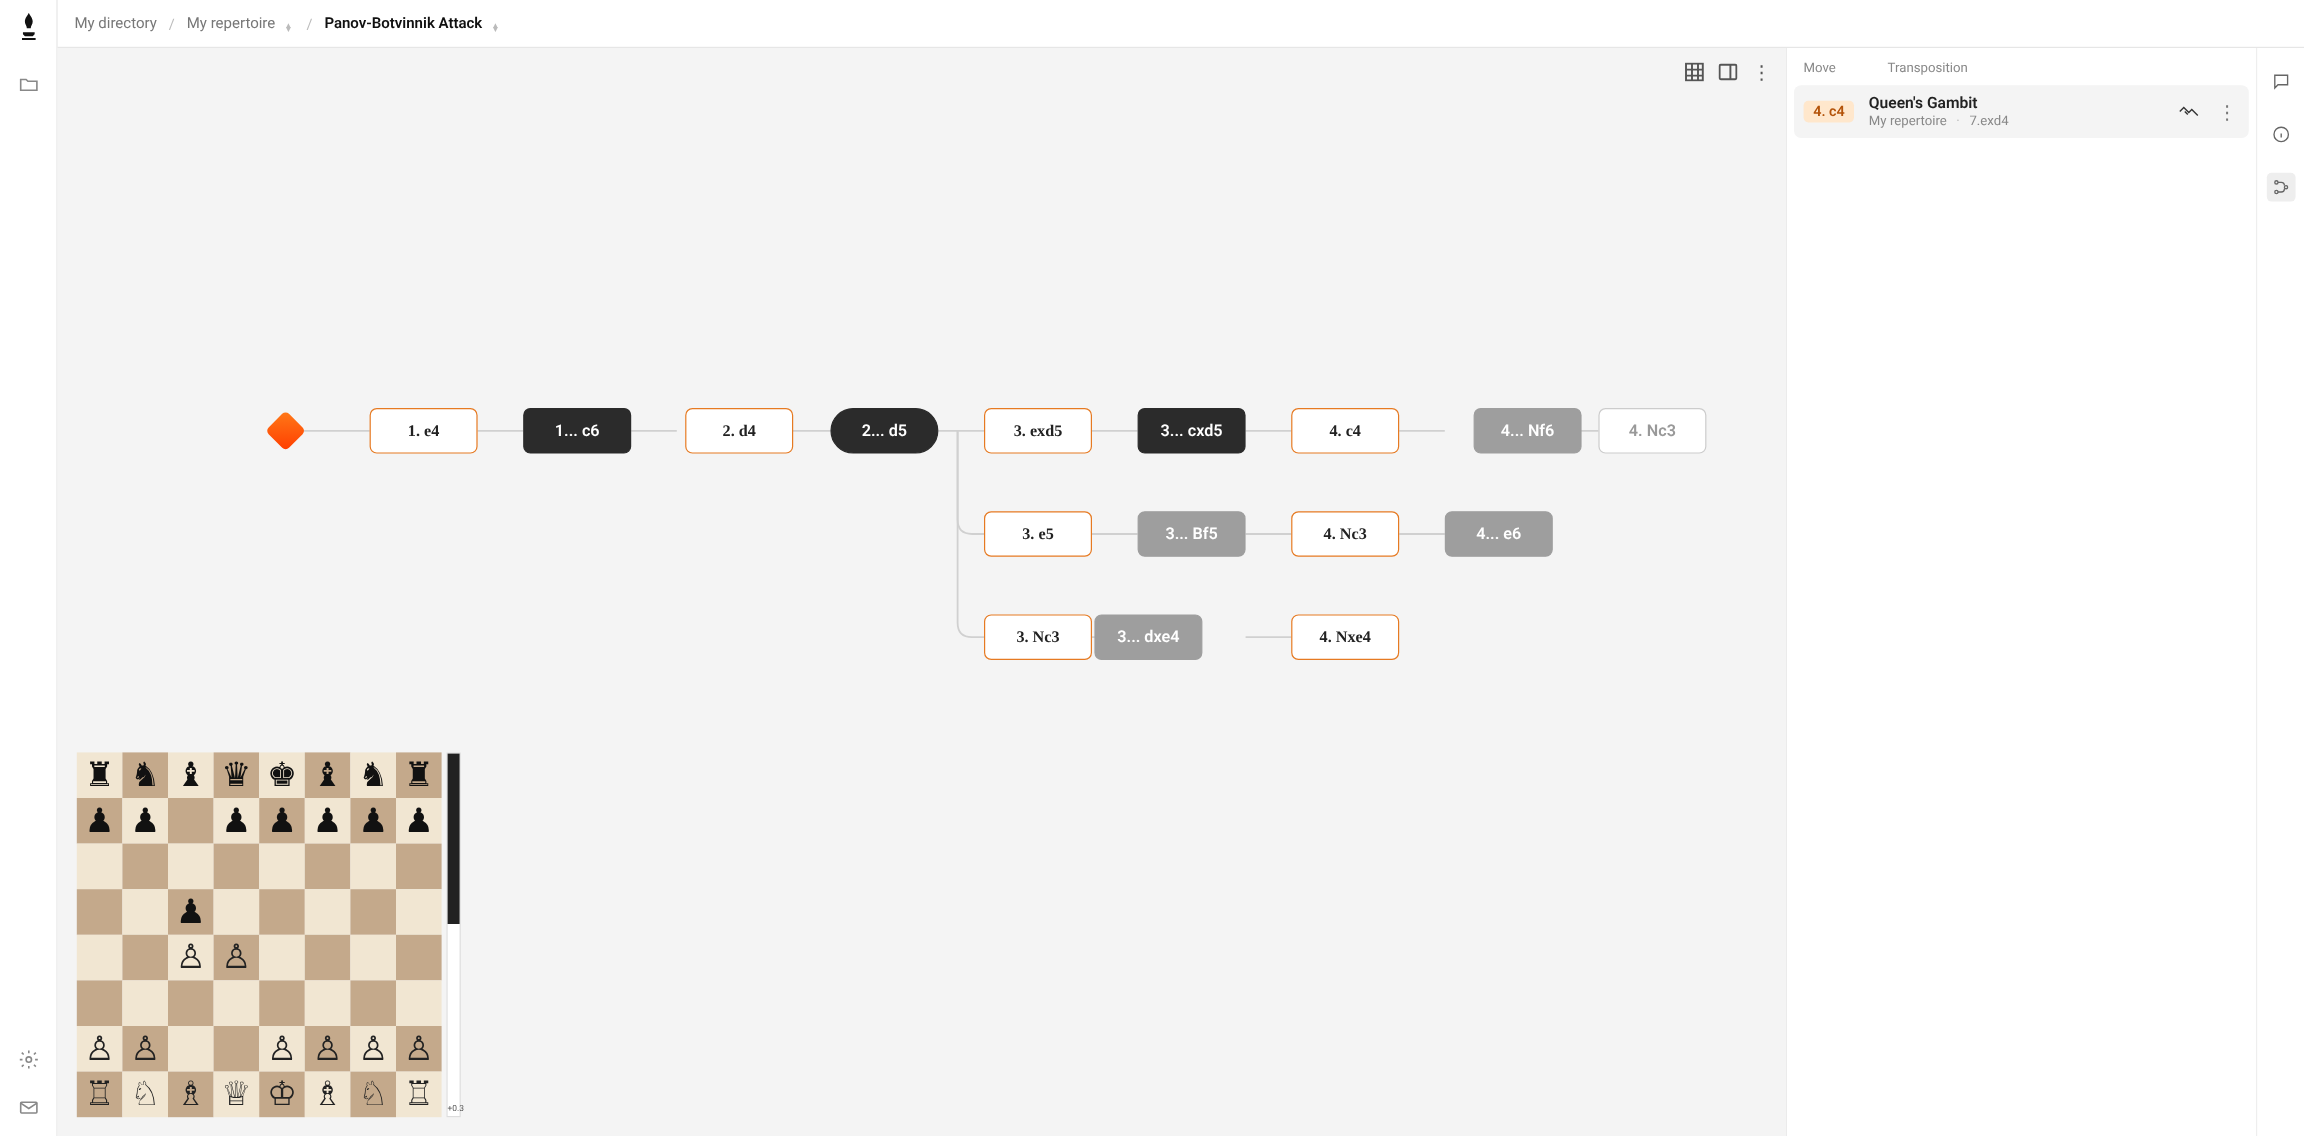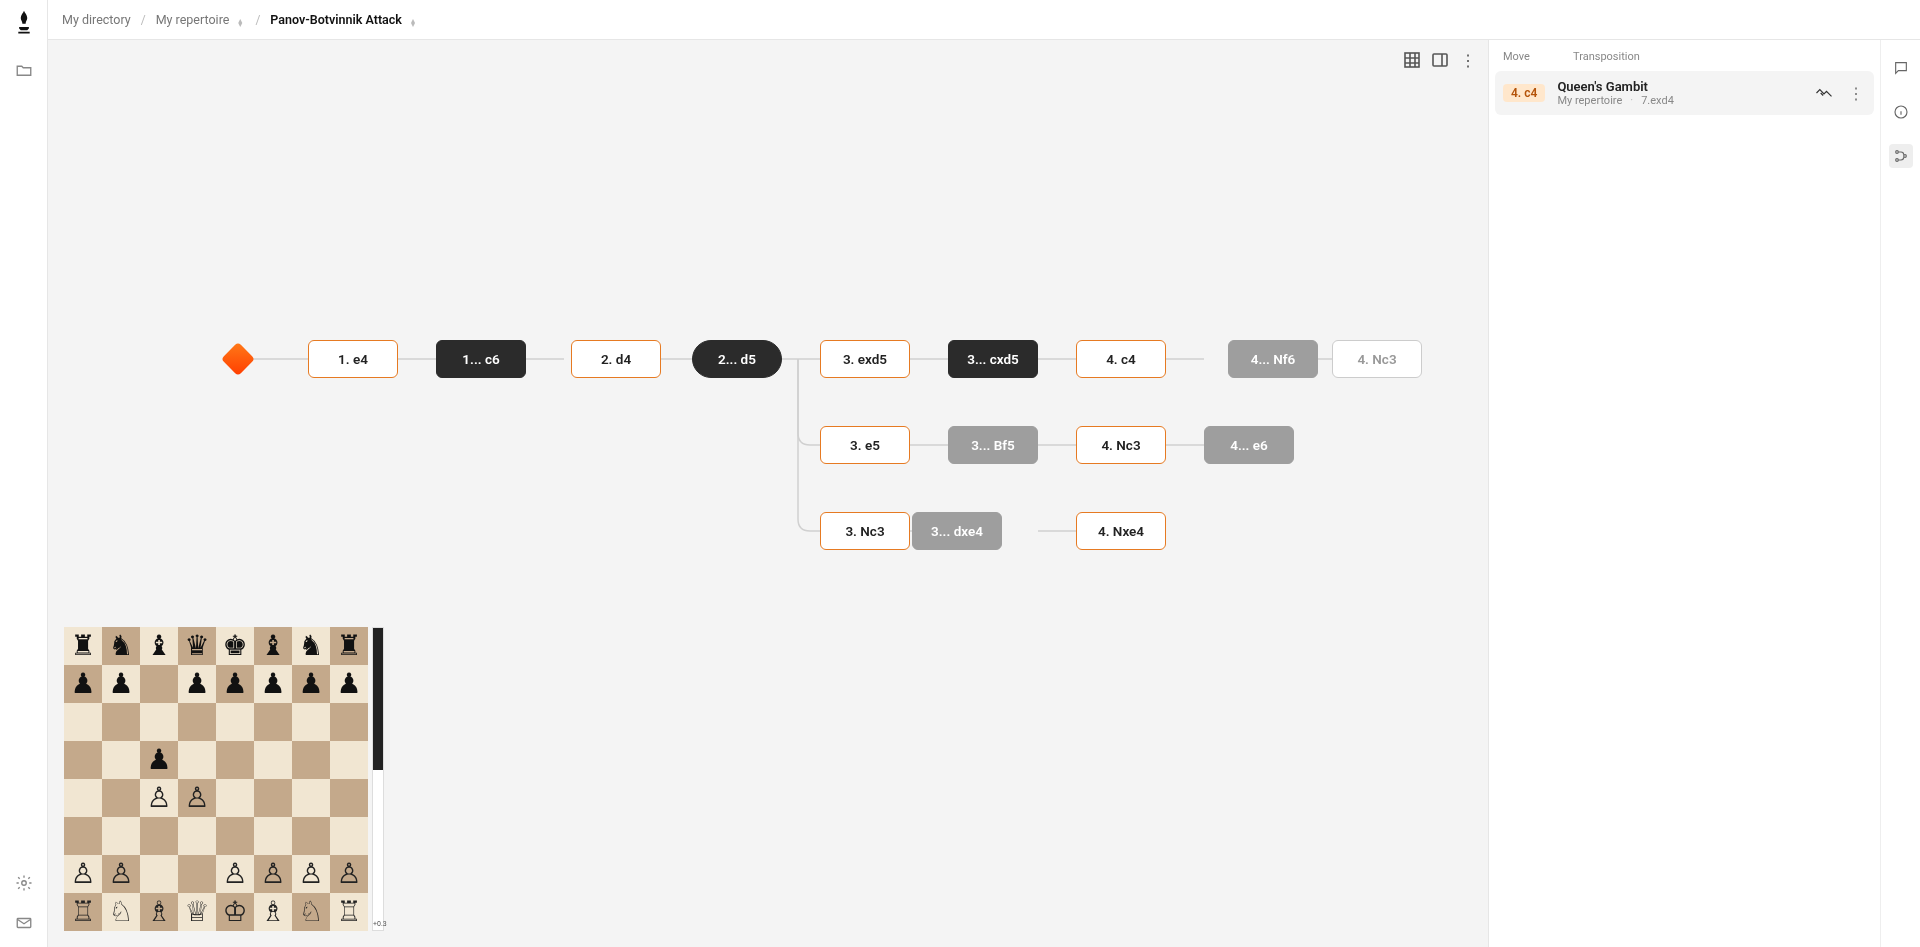--- a/index.html
+++ b/index.html
@@ -37,21 +37,21 @@
   .tree-actions .act { width:16px; height:16px; color:#555; cursor:pointer; display:flex; align-items:center; justify-content:center; }
   .tree-actions svg { width:16px; height:16px; fill:none; stroke:#555; stroke-width:1.6; }
 
   
   .svg-tree { position:absolute; top:300px; left:180px; }
   
 
   .diamond { width:24px; height:24px; background:linear-gradient(135deg,#ff7a18,#ff3d00); transform:rotate(45deg); border-radius:4px; position:absolute; }
 
   .node { position:absolute; width:90px; height:38px; border-radius:6px; display:flex; align-items:center; justify-content:center; font-size:13.5px; font-weight:600; cursor:pointer; }
-  .node.white { background:#fff; border:1px solid #e67a22; color:#222; }
+  .node.white { background:#fff; border:1px solid #e67a22; color:#222;font-family:Liberation Serif, serif; }
   .node.black { background:#2b2b2b; border:1px solid #2b2b2b; color:#fff; }
   .node.grey  { background:#9e9e9e; border:1px solid #9e9e9e; color:#fff; }
   .node.whitegrey { background:#fff; border:1px solid #ccc; color:#999; }
 
   
   .board-wrap { position:absolute; left:16px; bottom:16px; display:flex; align-items:flex-end; }
   .board { width:304px; height:304px; display:grid; grid-template-columns:repeat(8,38px); grid-template-rows:repeat(8,38px); }
   .sq { width:38px; height:38px; display:flex; align-items:center; justify-content:center; font-size:28px; line-height:1; }
   .sq.light { background:#f1e6d2; }
   .sq.dark  { background:#c4a98b; }

